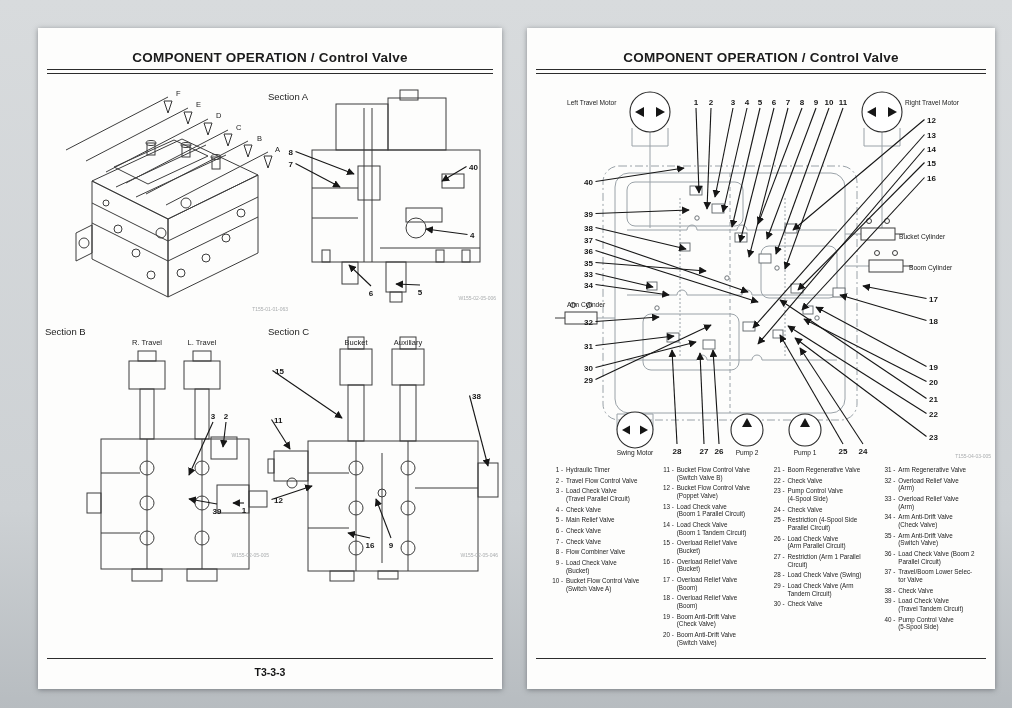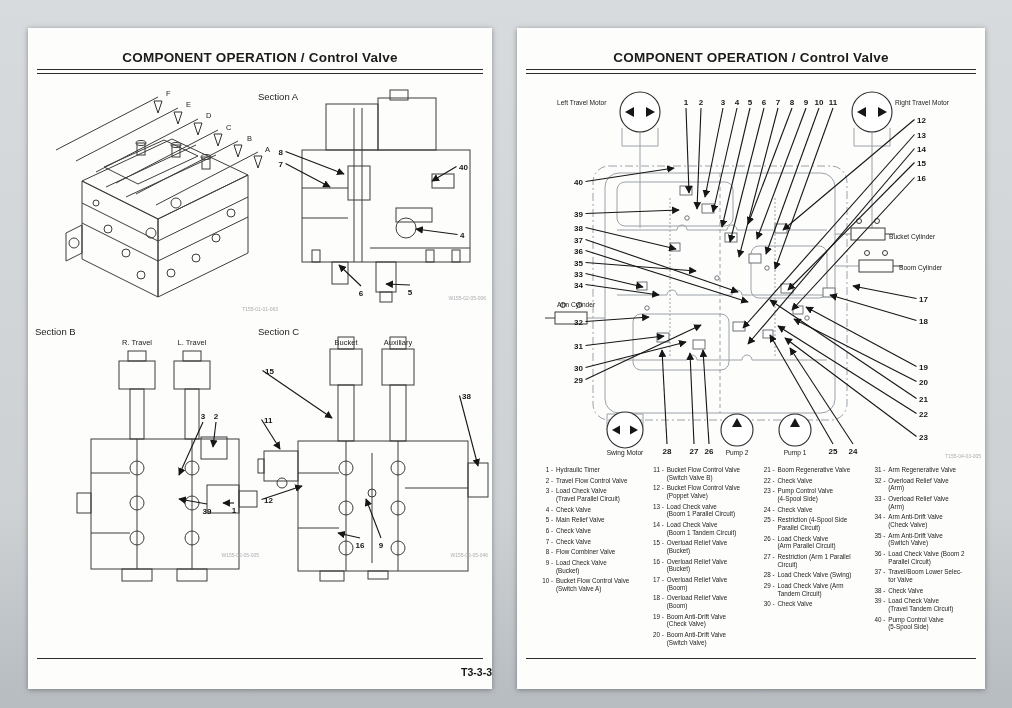--- a/index.html
+++ b/index.html
@@ -2,29 +2,29 @@
 <html><head>
 <meta charset="utf-8">
 <style>
   *{margin:0;padding:0;box-sizing:border-box}
   html,body{width:1012px;height:708px}
   body{
     font-family:"Liberation Sans",sans-serif;
     background:linear-gradient(180deg,#d8dbdd 0%,#cdd1d4 72%,#b7bcc0 100%);
     position:relative;overflow:hidden;
   }
-  .page{position:absolute;background:#fdfdfc;box-shadow:0 1px 5px rgba(55,60,66,.5);}
+  .page{position:absolute;background:#fdfdfc;box-shadow:0 1px 5px rgba(55,60,66,.5);margin-left:10px;}
   #page-left{left:28px;top:28px;width:464px;height:661px}
   #page-right{left:517px;top:28px;width:468px;height:661px}
   .htitle{position:absolute;top:22px;left:0;right:0;text-align:center;
     font-size:13.5px;font-weight:bold;color:#1b1b1b;letter-spacing:.2px}
   .hrule{position:absolute;top:41px;left:9px;right:9px;height:5px;
     border-top:1.8px solid #2c2c2c;border-bottom:1.2px solid #2c2c2c}
   .frule{position:absolute;bottom:30px;left:9px;right:9px;border-top:1.5px solid #2c2c2c}
-  .ftext{position:absolute;bottom:11px;left:0;right:0;text-align:right;
+  .ftext{position:absolute;bottom:11px;left:0;right:0;text-align:center;
     font-size:10.5px;font-weight:bold;color:#141414}
   svg{position:absolute;overflow:visible}
   #svg-iso{left:18px;top:55px;width:250px;height:240px}
   #svg-seca{left:228px;top:60px;width:232px;height:220px}
   #svg-secb{left:5px;top:295px;width:230px;height:260px}
   #svg-secc{left:228px;top:295px;width:234px;height:260px}
   #svg-circuit{left:20px;top:50px;width:448px;height:385px}
   .co-line{stroke:#161616;stroke-width:1.1}
   .co-num{font-size:8px;font-weight:bold;fill:#161616}
   .iso-letter{font-size:7.5px;fill:#222}

